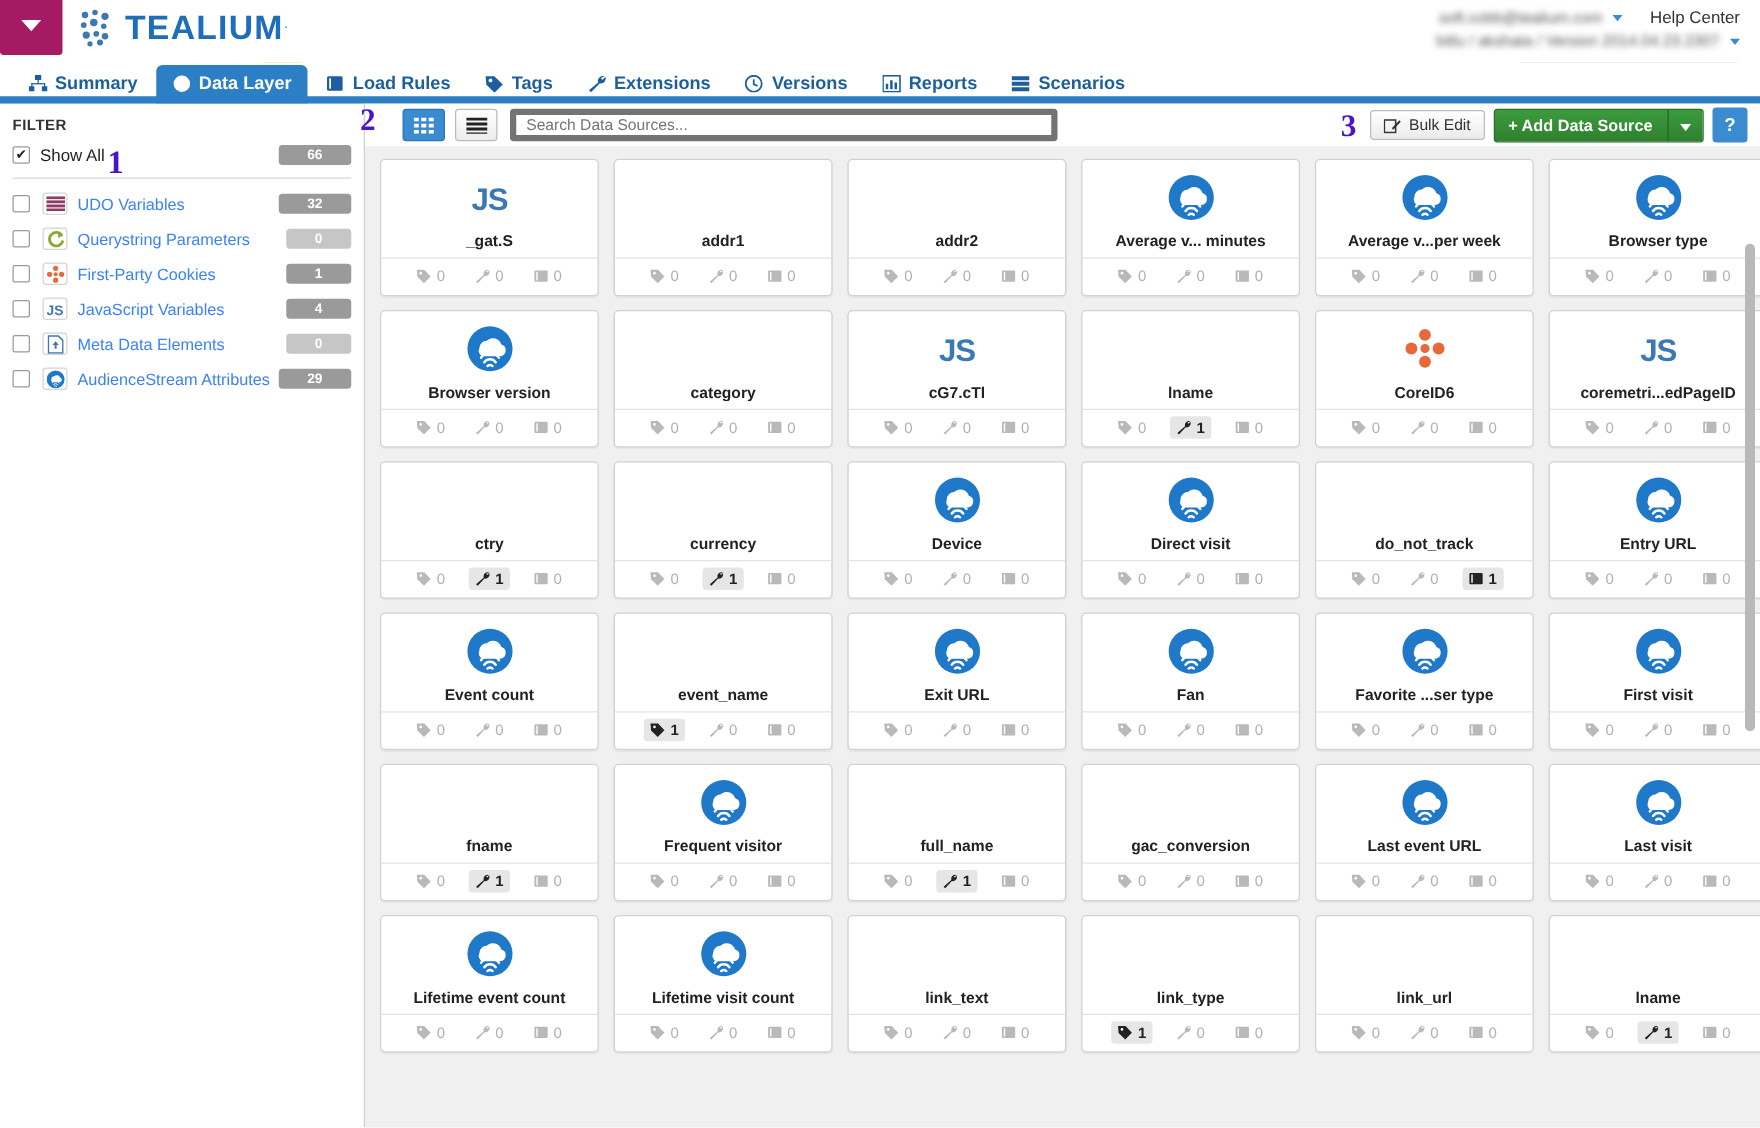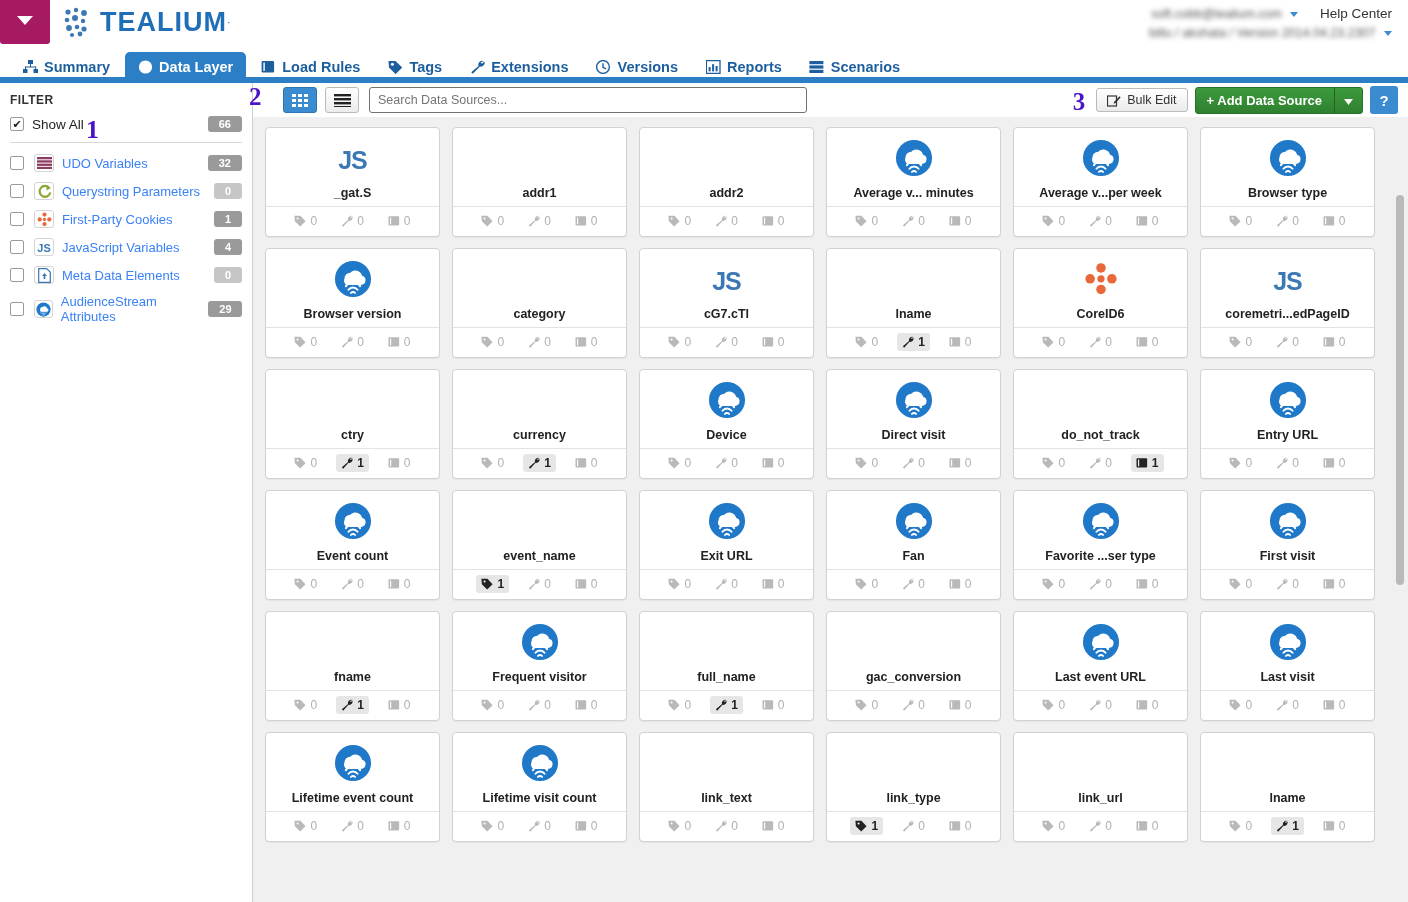--- a/index.html
+++ b/index.html
@@ -56,51 +56,51 @@
     display: flex; align-items: center; gap: 6px; padding: 6px 13px 7px 12px;
     font-size: 14.5px; color: #1d5f9e; font-weight: bold; cursor: pointer;
     border-radius: 5px 5px 0 0; white-space: nowrap; line-height: 18px;
   }
   .nav-tab.active { background: #2c7fc4; color: #fff; }
   .nav-underline { position: absolute; left: 0; right: 0; bottom: 0; height: 6px; background: #2c7fc4; }
   .tabicon { display: inline-flex; width: 16px; height: 16px; align-items: center; justify-content: center; }
 
   
   .body { position: absolute; top: 83px; left: 0; right: 0; bottom: 0; display: flex; }
-  .sidebar { width: 253px; background: #fff; border-right: 1px solid #cfcfcf; padding-top: 8px; position: relative; }
+  .sidebar { width: 292px; background: #fff; border-right: 1px solid #cfcfcf; padding-top: 8px; position: relative; }
   .filter-title { font-size: 12px; font-weight: bold; color: #333; padding: 2px 0 6px 10px; letter-spacing: .4px;}
   .showall-row {
     display: flex; align-items: center; padding: 3px 10px 6px 10px; position: relative;
   }
   .showall-row .lbl { font-size: 13.5px; color: #222; margin-left: 8px; }
   .cbx { width: 14px; height: 14px; border: 1px solid #9a9a9a; border-radius: 2px; background: #fff;
          display: inline-flex; align-items: center; justify-content: center; }
   .cbx.checked::after { content: "✔"; font-size: 11px; color: #222; line-height: 1; }
   .cnt { margin-left: auto; background: #9a9a9a; color: #fff; font-size: 11px; font-weight: bold;
-         border-radius: 3px; padding: 2px 11px; min-width: 26px; }
+         border-radius: 3px; padding: 2px 23px; min-width: 26px; }
   .cnt.zero { background: #c6c6c6; }
   .side-div { height: 1px; background: #d8d8d8; margin: 4px 10px 6px 10px; }
   .side-item { display: flex; align-items: center; padding: 5px 10px; cursor: pointer; }
   .side-item .ico { width: 20px; height: 18px; margin-left: 10px; margin-right: 8px;
                     display: inline-flex; align-items: center; justify-content: center;
                     border: 1px solid #d4d4d4; border-radius: 3px; background: #fff; }
   .side-item .nm { font-size: 13px; color: #3b82f6; }
 
   
   .anno { position: absolute; color: #4b14c8; font-weight: bold; font-family: "Liberation Serif", serif; }
 
   
   .main { flex: 1; position: relative; background: #f0f0f0; }
   .toolbar { height: 34px; background: #fff; display: flex; align-items: center; padding: 0 10px 0 12px; position: relative; }
   .viewbtn { width: 34px; height: 26px; border-radius: 3px; display: inline-flex;
              align-items: center; justify-content: center; cursor: pointer; border: 1px solid #bbb;
              background: linear-gradient(#fff,#ececec); }
   .viewbtn.active { background: #3b8bd0; border-color: #2d74b0; }
   .search-ds { margin-left: 10px; }
-  .search-ds input { width: 438px; height: 26px; border: 1px solid #737373; border-radius: 3px;
+  .search-ds input { width: 438px; height: 26px; border: 5px solid #737373; border-radius: 3px;
         padding: 0 8px; font-size: 12.5px; color: #555; font-family: "Liberation Sans", sans-serif; }
   .tb-right { margin-left: auto; display: flex; align-items: center; gap: 7px; }
   .btn-bulk { display: inline-flex; align-items: center; gap: 6px; font-size: 12.5px; color: #333;
     background: linear-gradient(#fff,#ebebeb); border: 1px solid #bbb; border-radius: 3px;
     padding: 4px 10px; cursor: pointer; }
   .btn-add { display: inline-flex; align-items: center; font-size: 13px; font-weight: bold; color: #fff;
     background: linear-gradient(#3c9b3c,#2f8030); border: 1px solid #2a7029; border-radius: 3px; cursor: pointer; }
   .btn-add .lbl { padding: 5px 12px 5px 11px; }
   .btn-add .split { border-left: 1px solid #256024; padding: 5px 9px; }
   .btn-help { width: 28px; height: 28px; background: #3b8bd0; color: #fff; font-weight: bold;

